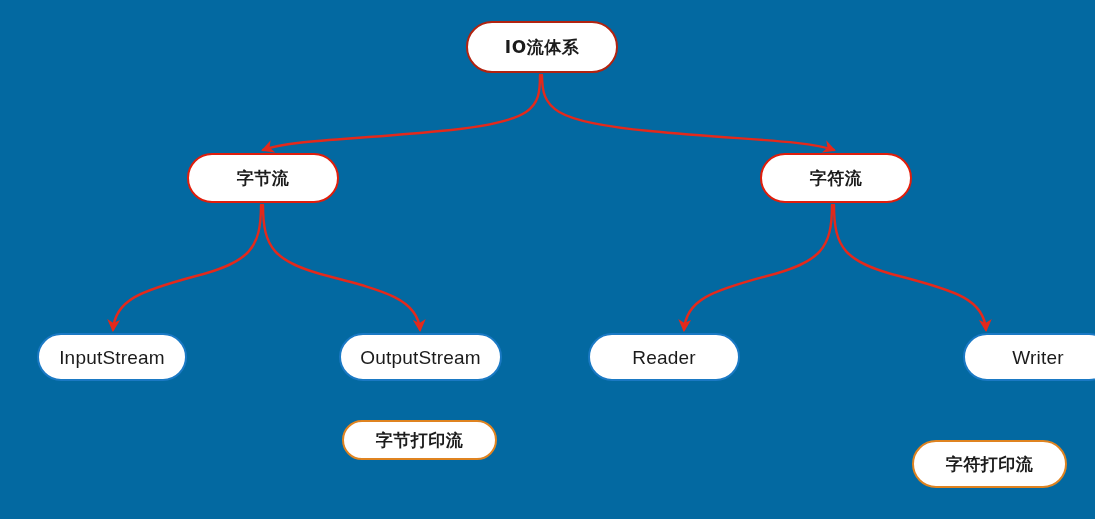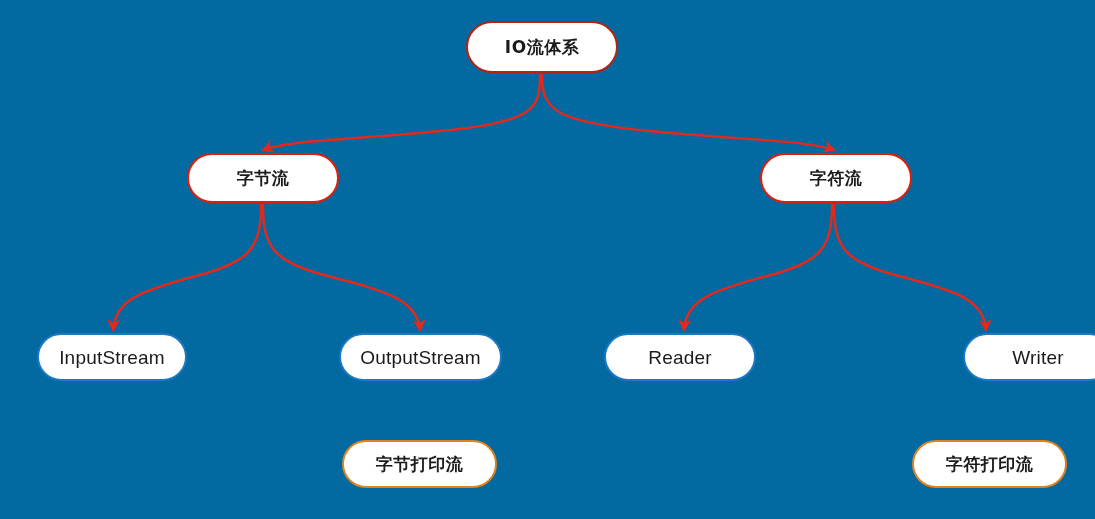--- a/index.html
+++ b/index.html
@@ -110,27 +110,27 @@
       </div>
       <div class="node level2 cjk" style="left: 760px; top: 153px; width: 152px; height: 50px;">
         <span class="node-label">字符流</span>
       </div>
       <div class="node leaf latin" style="left: 37px; top: 333px; width: 150px; height: 48px;">
         <span class="node-label">InputStream</span>
       </div>
       <div class="node leaf latin" style="left: 339px; top: 333px; width: 163px; height: 48px; justify-content: center;">
         <span class="node-label">OutputStream</span>
       </div>
-      <div class="node leaf latin" style="left: 604px; top: 333px; width: 152px; height: 48px;">
+      <div class="node leaf latin" style="left: 588px; top: 333px; width: 152px; height: 48px;">
         <span class="node-label">Reader</span>
       </div>
       <div class="node leaf latin" style="left: 963px; top: 333px; width: 150px; height: 48px;">
         <span class="node-label">Writer</span>
       </div>
-      <div class="node print cjk" style="left: 342px; top: 440px; width: 155px; height: 48px;">
+      <div class="node print cjk" style="left: 342px; top: 420px; width: 155px; height: 40px;">
         <span class="node-label">字节打印流</span>
       </div>
       <div class="node print cjk" style="left: 912px; top: 440px; width: 155px; height: 48px;">
         <span class="node-label">字符打印流</span>
       </div>
     </div>
 
 </div>
 
 </body></html>

